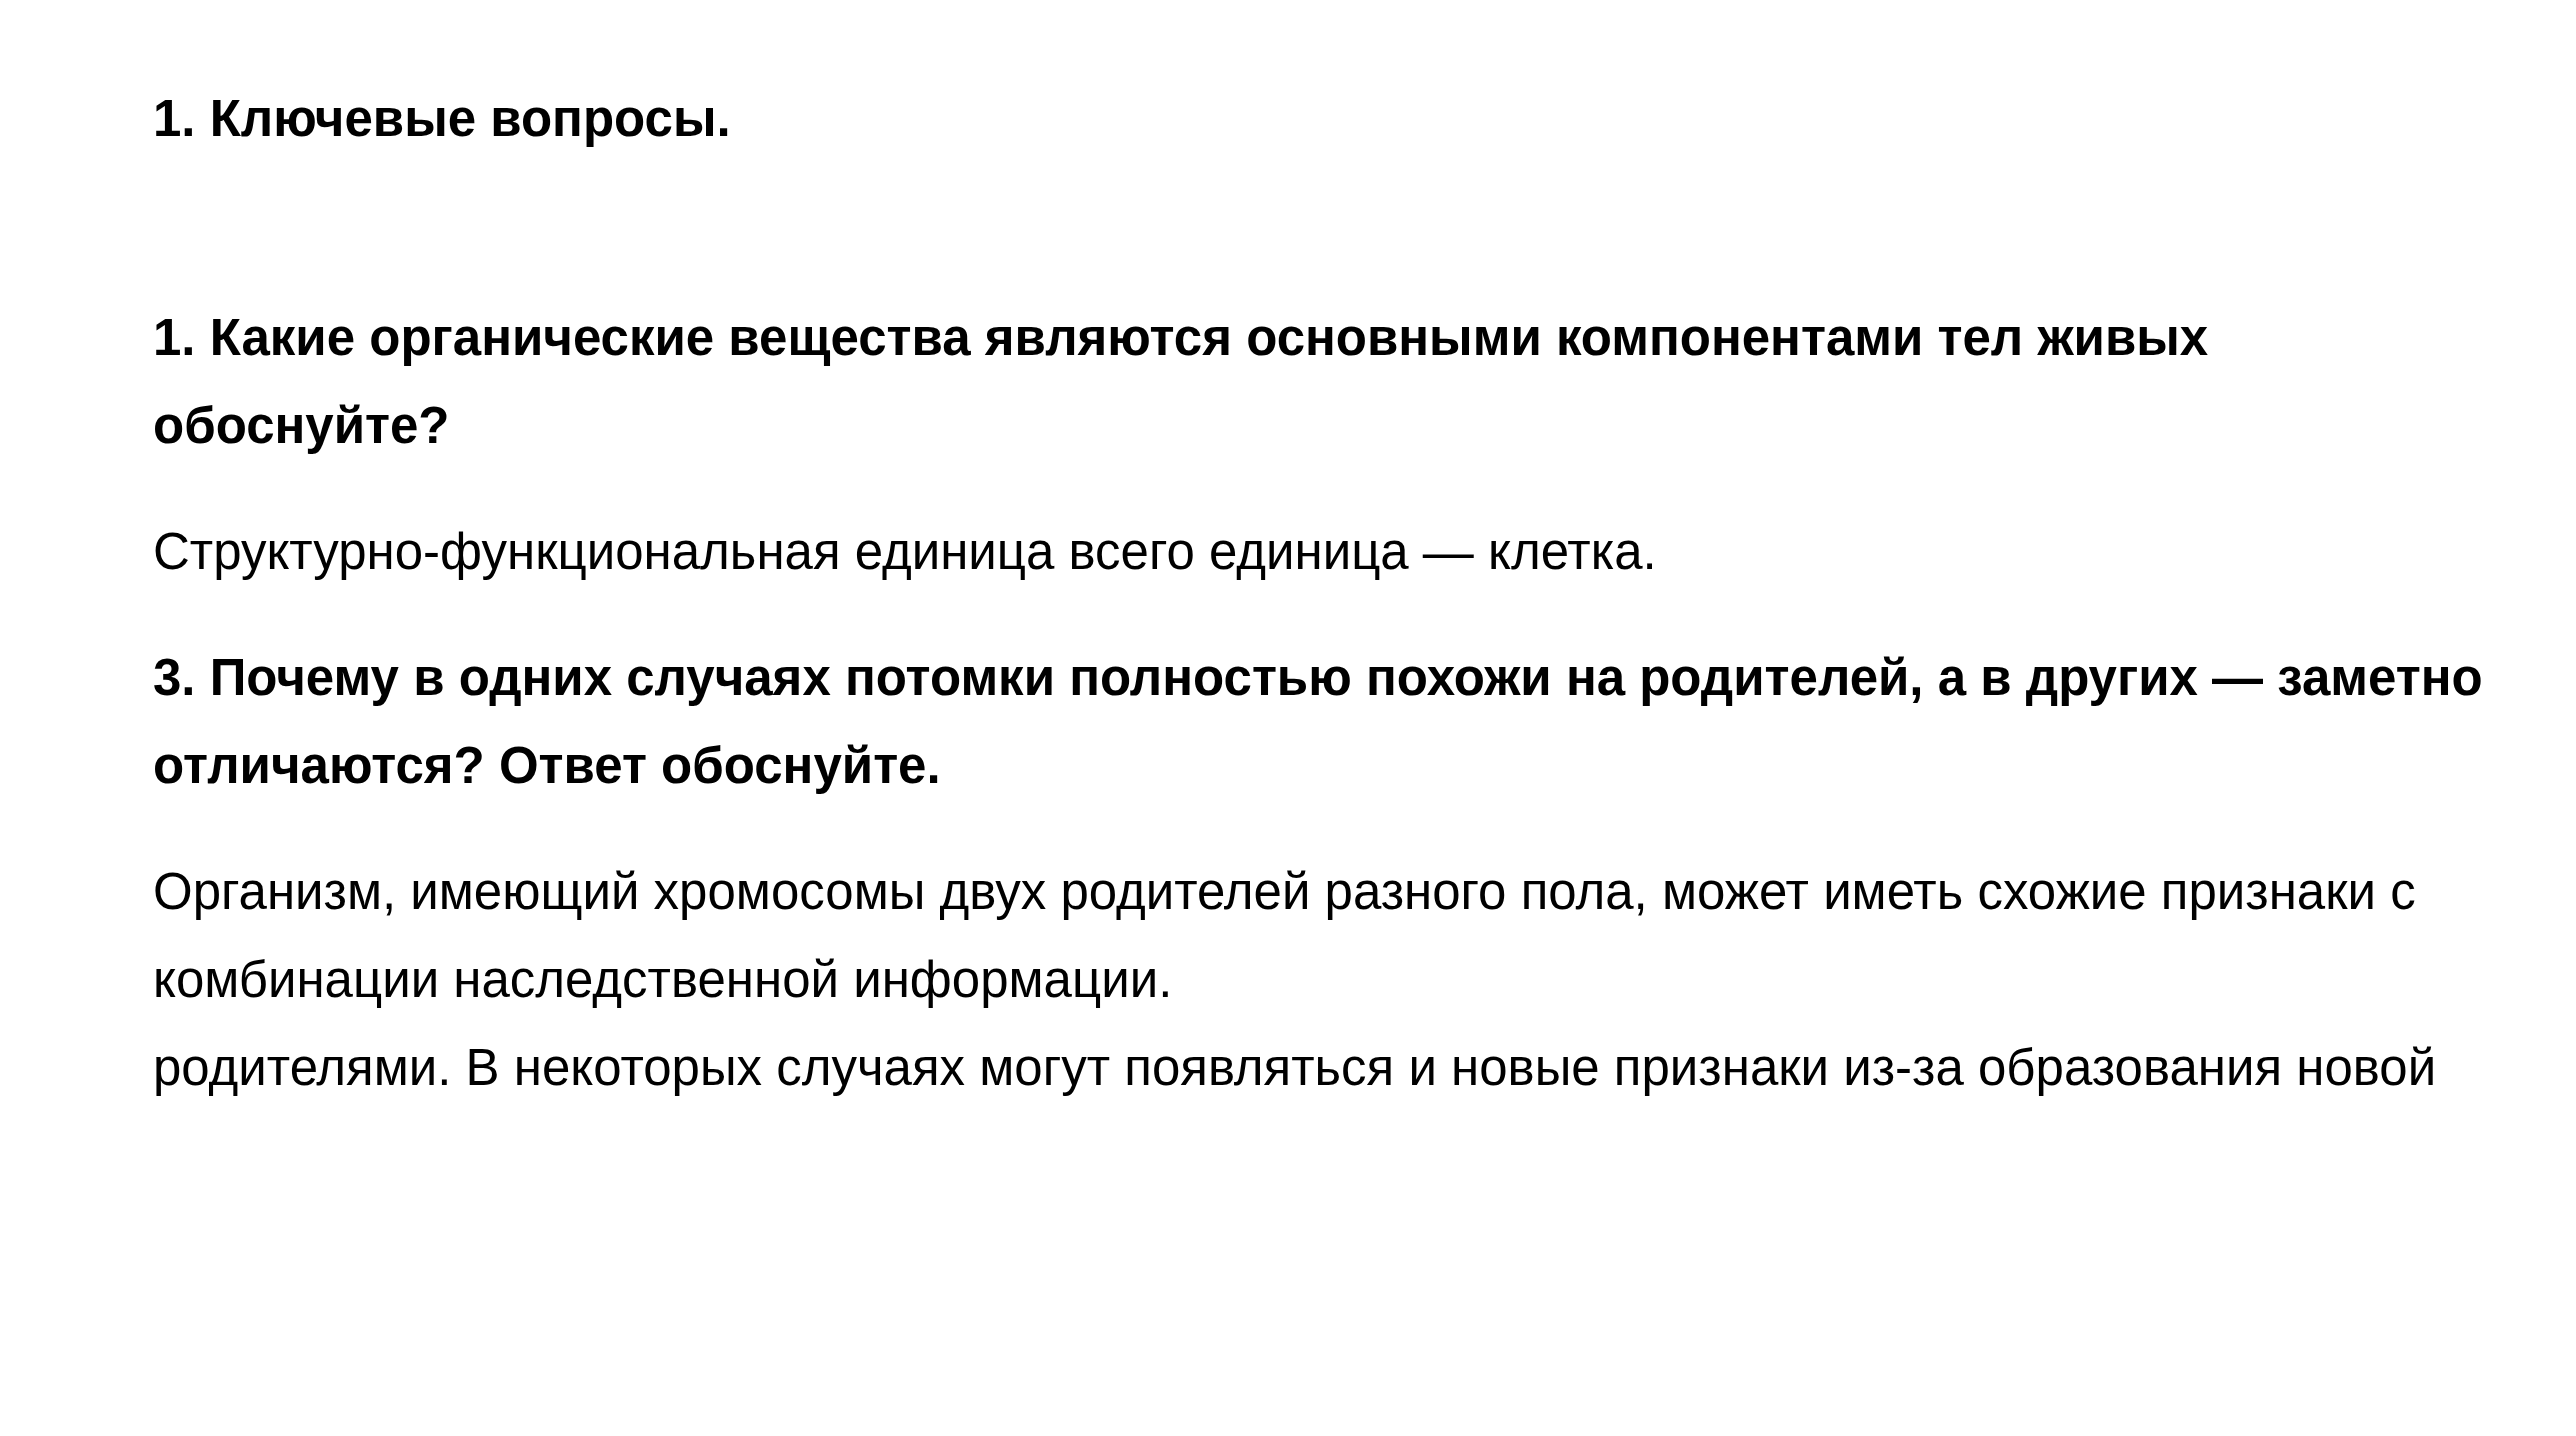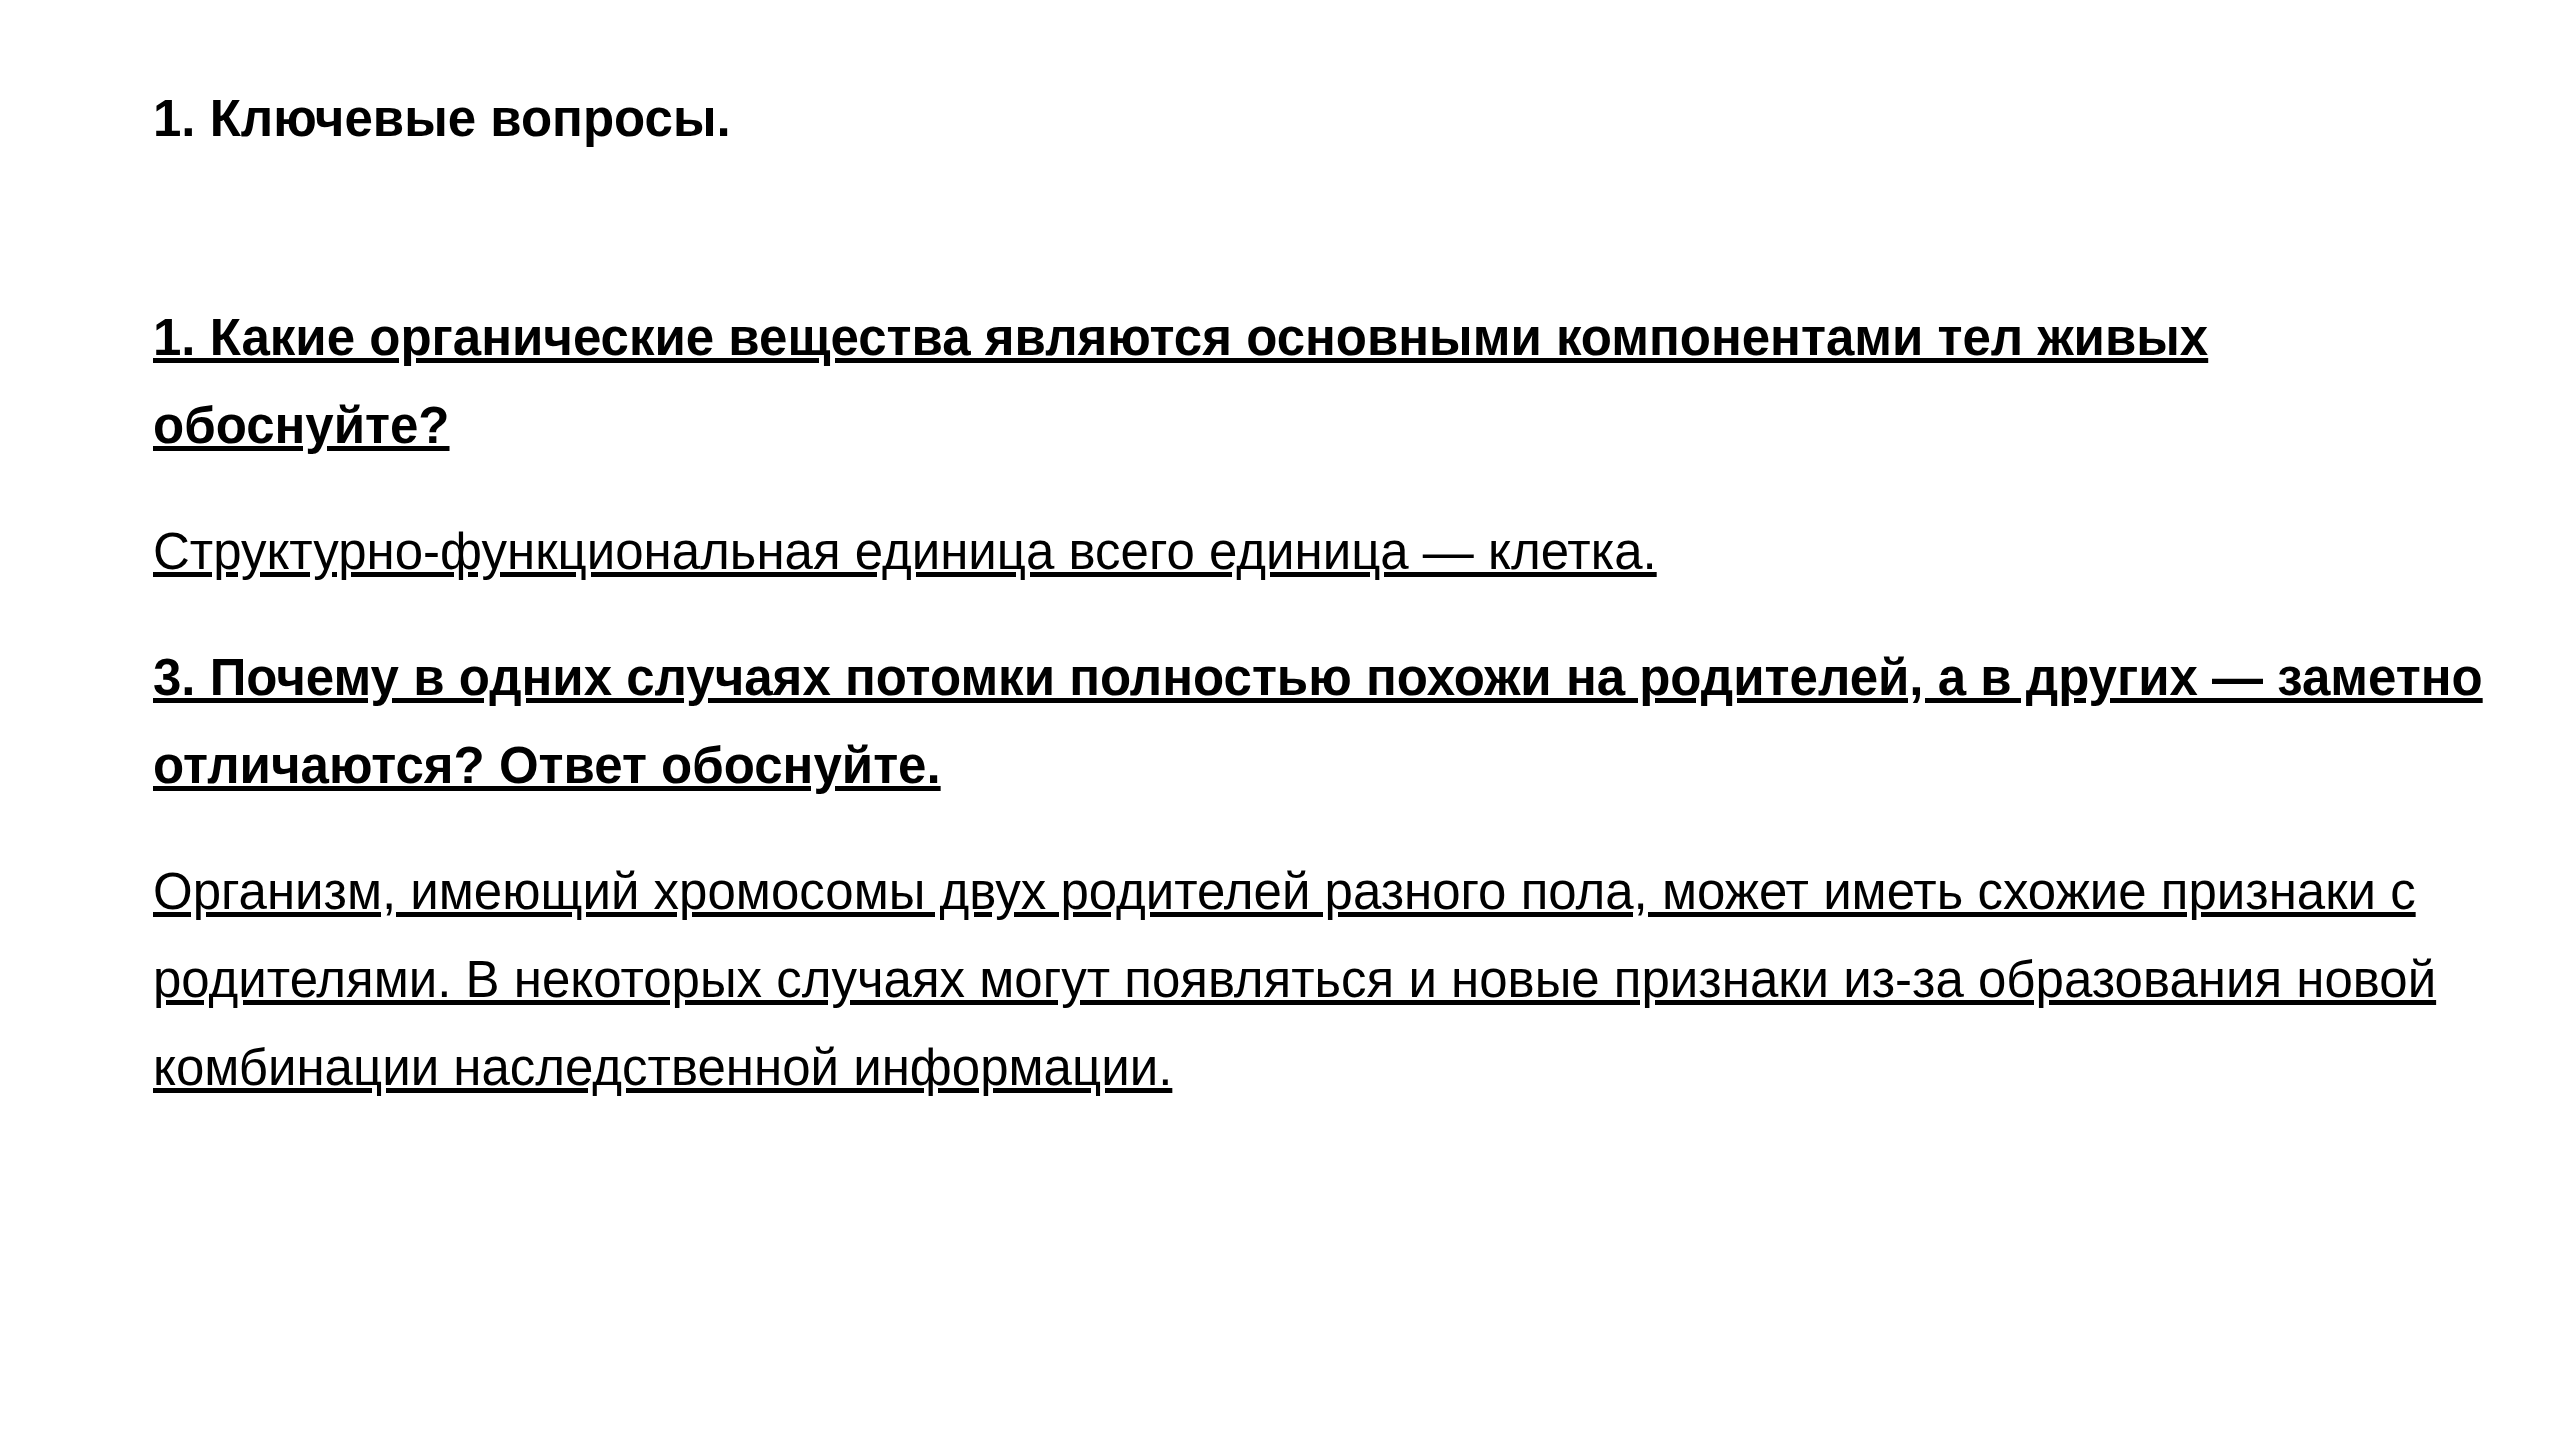--- a/index.html
+++ b/index.html
@@ -28,21 +28,20 @@
     letter-spacing: 0;
   }
   .bold {
     font-weight: bold;
   }
   .doc-title {
     margin: 0 0 131px 0;
   }
   .para {
     margin: 0 0 38px 0;
-    text-decoration: underline;
   }
   .para:last-child {
     margin-bottom: 0;
   }
 </style>
 </head>
 <body>
 
 <main class="doc-content">
 
@@ -56,18 +55,18 @@
   <div class="para">
     <div class="line">Структурно-функциональная единица всего единица — клетка.</div>
   </div>
 
   <div class="para">
     <div class="line bold">3. Почему в одних случаях потомки полностью похожи на родителей, а в других — заметно</div>
     <div class="line bold">отличаются? Ответ обоснуйте.</div>
   </div>
   <div class="para">
     <div class="line">Организм, имеющий хромосомы двух родителей разного пола, может иметь схожие признаки с</div>
+    <div class="line">комбинации наследственной информации.</div>
     <div class="line">родителями. В некоторых случаях могут появляться и новые признаки из-за образования новой</div>
-    <div class="line">комбинации наследственной информации.</div>
   </div>
 
 </main>
 
 
 </body></html>

